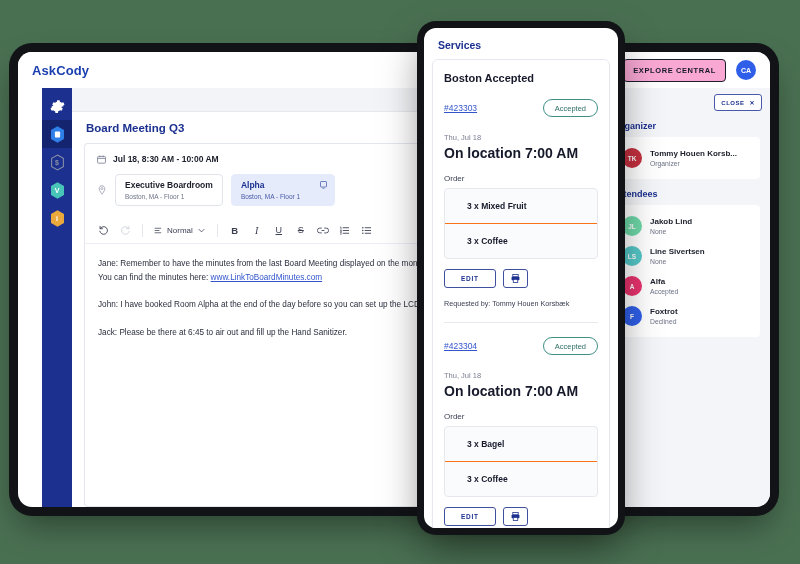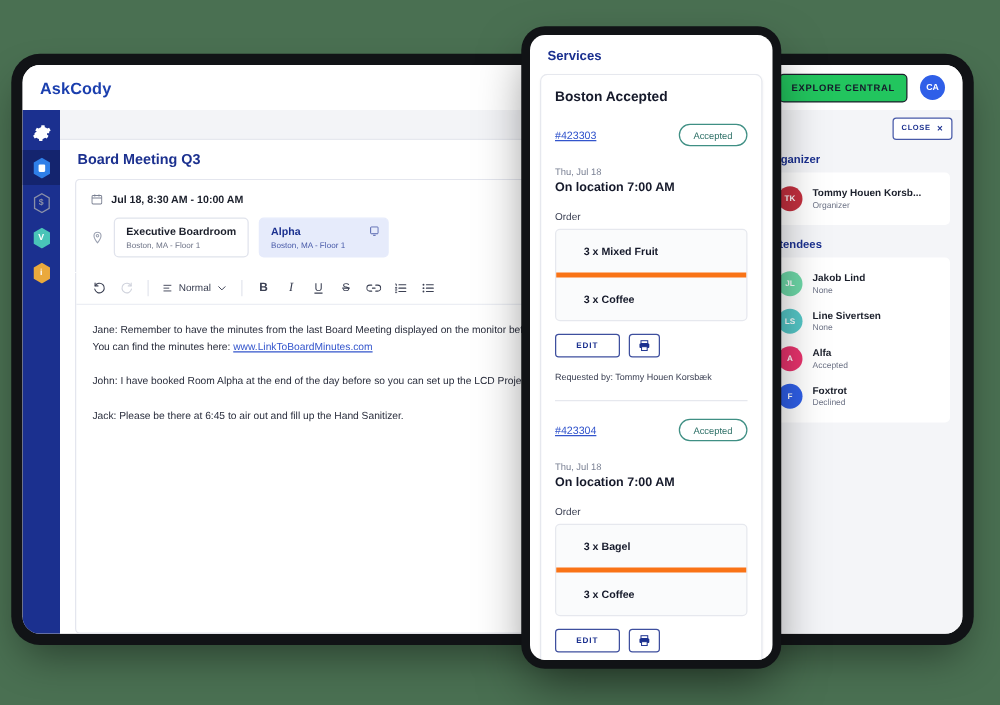--- a/index.html
+++ b/index.html
@@ -20,31 +20,31 @@
     box-shadow: 0 0 0 9px #111316, 0 16px 34px rgba(0,0,0,.45);
     overflow: hidden;
   }
   .topbar {
     height: 36px; background:#fff; display:flex; align-items:center;
     padding: 0 14px; position: relative; z-index: 4;
   }
   .brand { font-size: 13px; font-weight: 700; color:#1b3fae; letter-spacing:.1px; }
   .topbar-right { margin-left:auto; display:flex; align-items:center; gap:10px; }
   .explore-btn {
-    border:1px solid #1b1f2b; border-radius:4px; background:#22c55e;
+    border:1px solid #1b1f2b; border-radius:4px; background:#f9a8d4;
     font-size:7.5px; font-weight:700; letter-spacing:.6px; color:#15192a;
     padding:6px 9px; cursor:pointer;
   }
   .avatar-ca {
     width:20px; height:20px; border-radius:50%; background:#2f5fe8;
     color:#fff; font-size:7px; font-weight:700;
     display:flex; align-items:center; justify-content:center;
   }
 
-  .body-row { display:flex; height: 419px; }
+  .body-row { display:flex; height: 419px; padding-left: 24px; }
 
   
   .sidebar {
     width: 30px; background:#1b308f; flex:none;
     display:flex; flex-direction:column; align-items:center; padding-top:4px;
   }
   .side-slot {
     width:30px; height:28px; display:flex; align-items:center; justify-content:center;
     cursor:pointer; position:relative;
   }
@@ -133,25 +133,25 @@
     padding:12px 11px; box-shadow:0 1px 2px rgba(20,30,60,.05);
   }
   .svc-vendor { font-size:11px; font-weight:700; color:#15192a; }
   .svc-idrow { display:flex; align-items:center; justify-content:space-between; margin-top:15px; }
   .svc-id { font-size:8.5px; color:#3355cc; text-decoration:underline; cursor:pointer; }
   .badge {
     border:1px solid #3f8f84; color:#2c6f66; border-radius:11px;
     font-size:7.5px; padding:3.5px 11px; background:#fff;
   }
   .svc-date { font-size:7.5px; color:#787f92; margin-top:16px; }
-  .svc-when { font-size:10px; font-weight:700; color:#15192a; margin-top:3px; }
+  .svc-when { font-size:14px; font-weight:700; color:#15192a; margin-top:3px; }
   .order-lbl { font-size:8px; color:#3b4053; margin-top:13px; }
   .order-box { border:1px solid #e6e8ee; background:#fafbfc; border-radius:4px; margin-top:5px; }
   .order-item { font-size:8.5px; font-weight:700; color:#15192a; padding:12px 10px 12px 22px; }
-  .order-item + .order-item { border-top:4px solid #f97316; }
+  .order-item + .order-item { border-top:1px solid #f97316; }
   .btn-row { display:flex; gap:7px; margin-top:10px; }
   .edit-btn {
     border:1px solid #3e4f9e; color:#1b308f; background:#fff; border-radius:3px;
     font-size:6.5px; font-weight:700; letter-spacing:.7px; padding:5px 16px; cursor:pointer;
   }
   .print-btn {
     border:1px solid #3e4f9e; color:#1b308f; background:#fff; border-radius:3px;
     width:25px; display:flex; align-items:center; justify-content:center; cursor:pointer;
   }
   .req-by { font-size:7.2px; color:#3b4053; margin-top:11px; }

